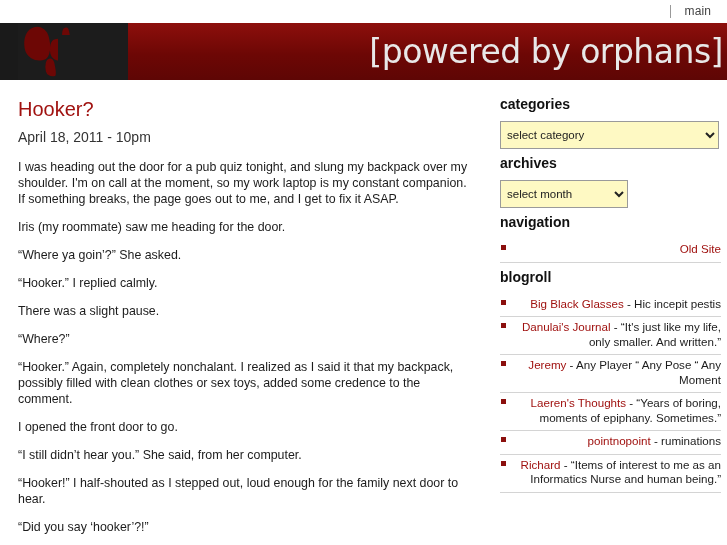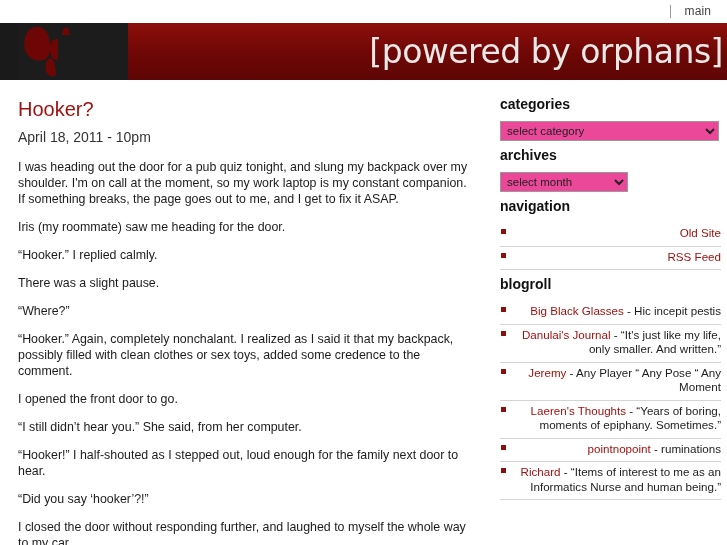--- a/index.html
+++ b/index.html
@@ -134,22 +134,22 @@
     font-weight: bold;
     margin: 0 0 9px 0;
   }
   .side-block { margin-bottom: 6px; }
 
   select.sel {
     font-family: "Liberation Sans", sans-serif;
     font-size: 11.5px;
     color: #222222;
     border: 1px solid #9a9a9a;
-    background: #ec4899;
-    height: 20px;
+    background: #fef9c3;
+    height: 28px;
     padding: 1px 2px;
   }
   select.wide { width: 219px; }
   select.narrow { width: 128px; }
 
   ul.linklist {
     list-style: none;
     margin: 0;
     padding: 0;
     text-align: right;
@@ -192,20 +192,21 @@
   </div>
 
   <div class="content">
 
     <div class="post-col">
       <h1 class="post-title">Hooker?</h1>
       <div class="post-date">April 18, 2011 - 10pm</div>
       <div class="post-body">
         <p>I was heading out the door for a pub quiz tonight, and slung my backpack over my shoulder.  I'm on call at the moment, so my work laptop is my constant companion.  If something breaks, the page goes out to me, and I get to fix it ASAP.</p>
         <p>Iris (my roommate) saw me heading for the door.</p>
+        <p>“Where ya goin’?” She asked.</p>
         <p>“Hooker.” I replied calmly.</p>
         <p>There was a slight pause.</p>
         <p>“Where?”</p>
         <p>“Hooker.”  Again, completely nonchalant.  I realized as I said it that my backpack, possibly filled with clean clothes or sex toys, added some credence to the comment.</p>
         <p>I opened the front door to go.</p>
         <p>“I still didn’t hear you.” She said, from her computer.</p>
         <p>“Hooker!” I half-shouted as I stepped out, loud enough for the family next door to hear.</p>
         <p>“Did you say ‘hooker’?!”</p>
         <p>I closed the door without responding further, and laughed to myself the whole way to my car.</p>
       </div>
@@ -225,21 +226,20 @@
         <div class="side-h">archives</div>
         <select class="sel narrow">
           <option>select month</option>
         </select>
       </div>
 
       <div class="side-block">
         <div class="side-h">navigation</div>
         <ul class="linklist">
           <li><a href="#">Old Site</a></li>
-          <li><a href="#">RSS Feed</a></li>
         </ul>
       </div>
 
       <div class="side-block">
         <div class="side-h">blogroll</div>
         <ul class="linklist">
           <li><a href="#">Big Black Glasses</a><span class="desc"> - Hic incepit pestis</span></li>
           <li><a href="#">Danulai's Journal</a><span class="desc"> - “It's just like my life, only smaller. And written.”</span></li>
           <li><a href="#">Jeremy</a><span class="desc"> - Any Player “ Any Pose “ Any Moment</span></li>
           <li><a href="#">Laeren's Thoughts</a><span class="desc"> - “Years of boring, moments of epiphany. Sometimes.”</span></li>

